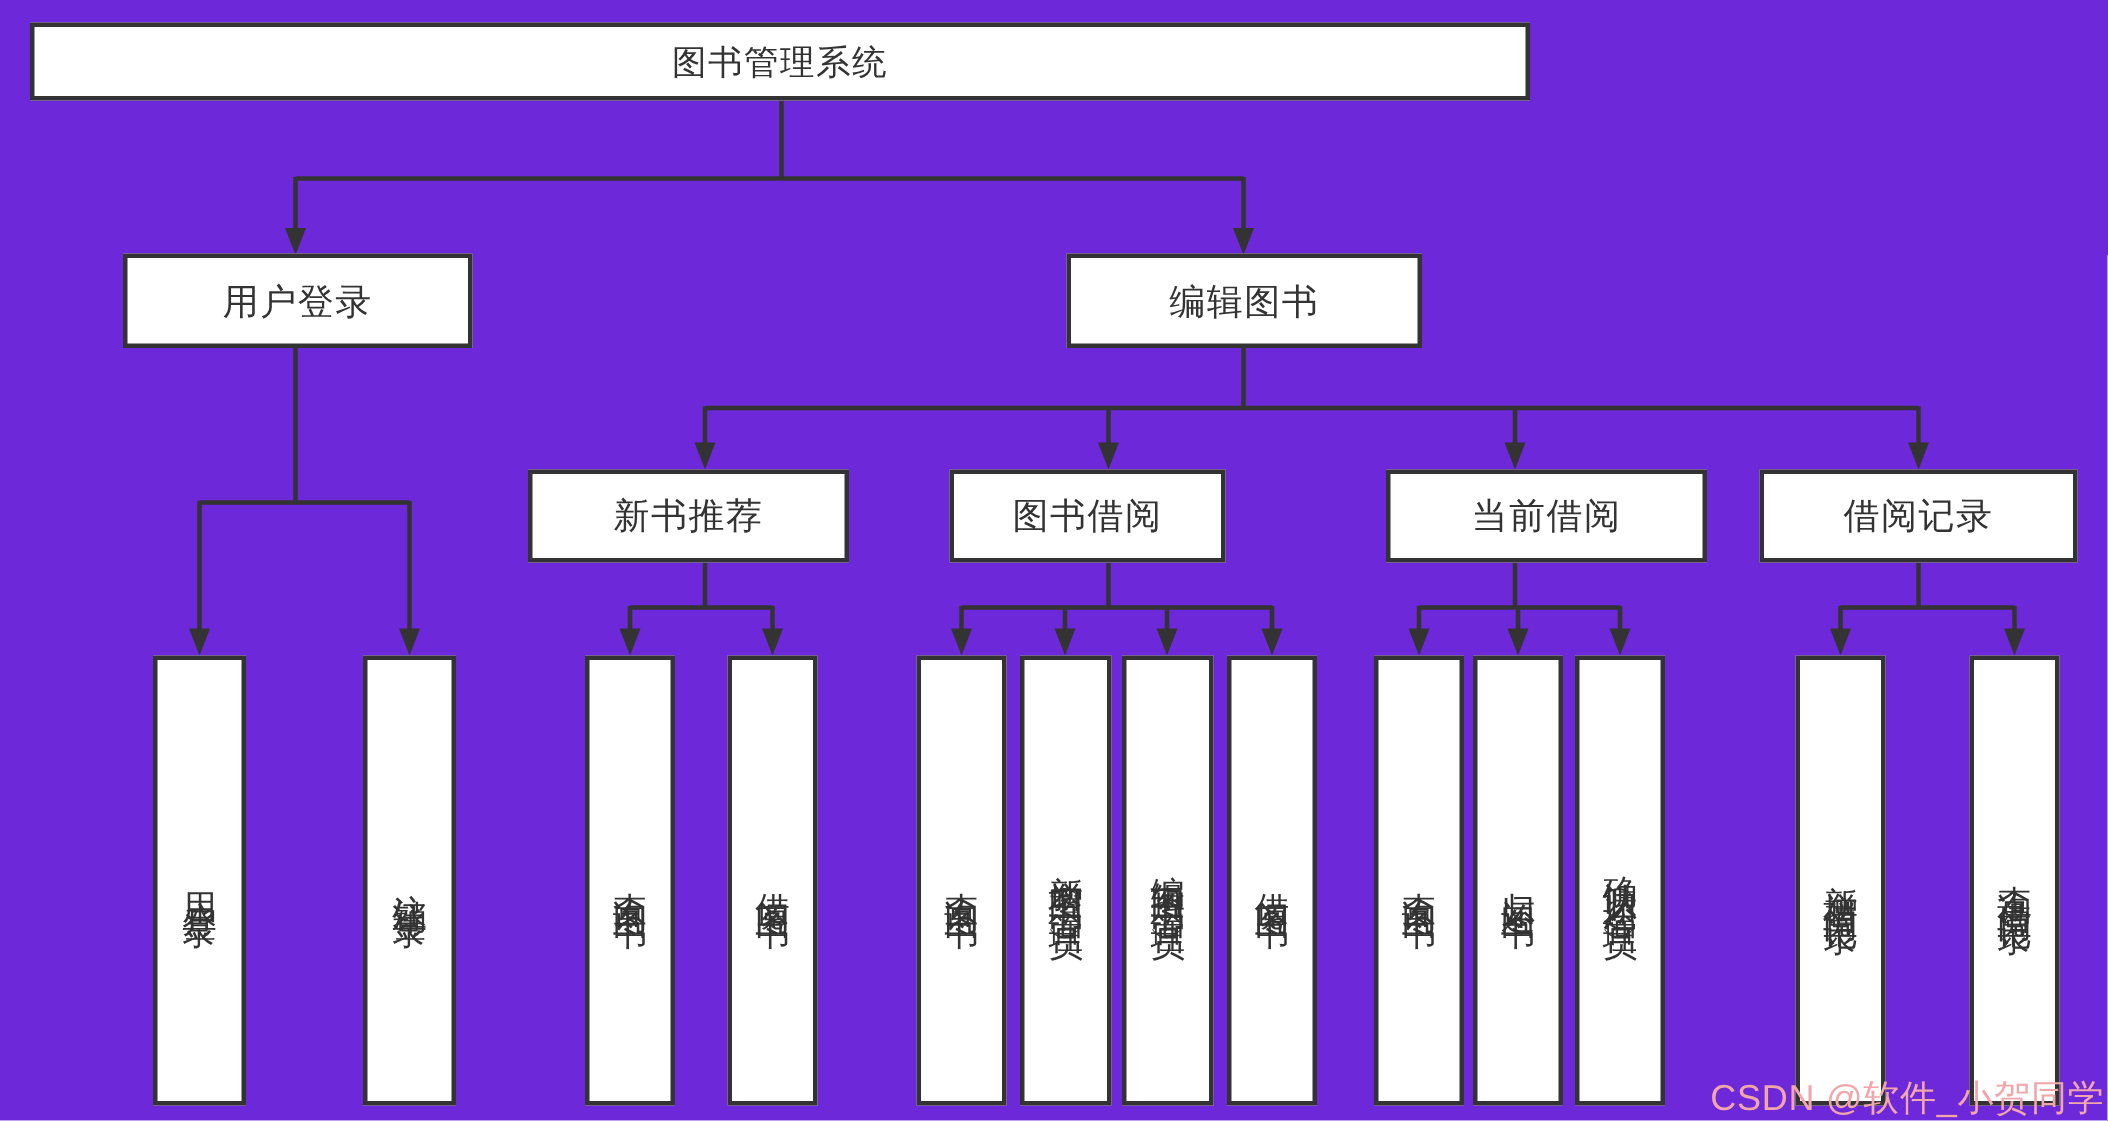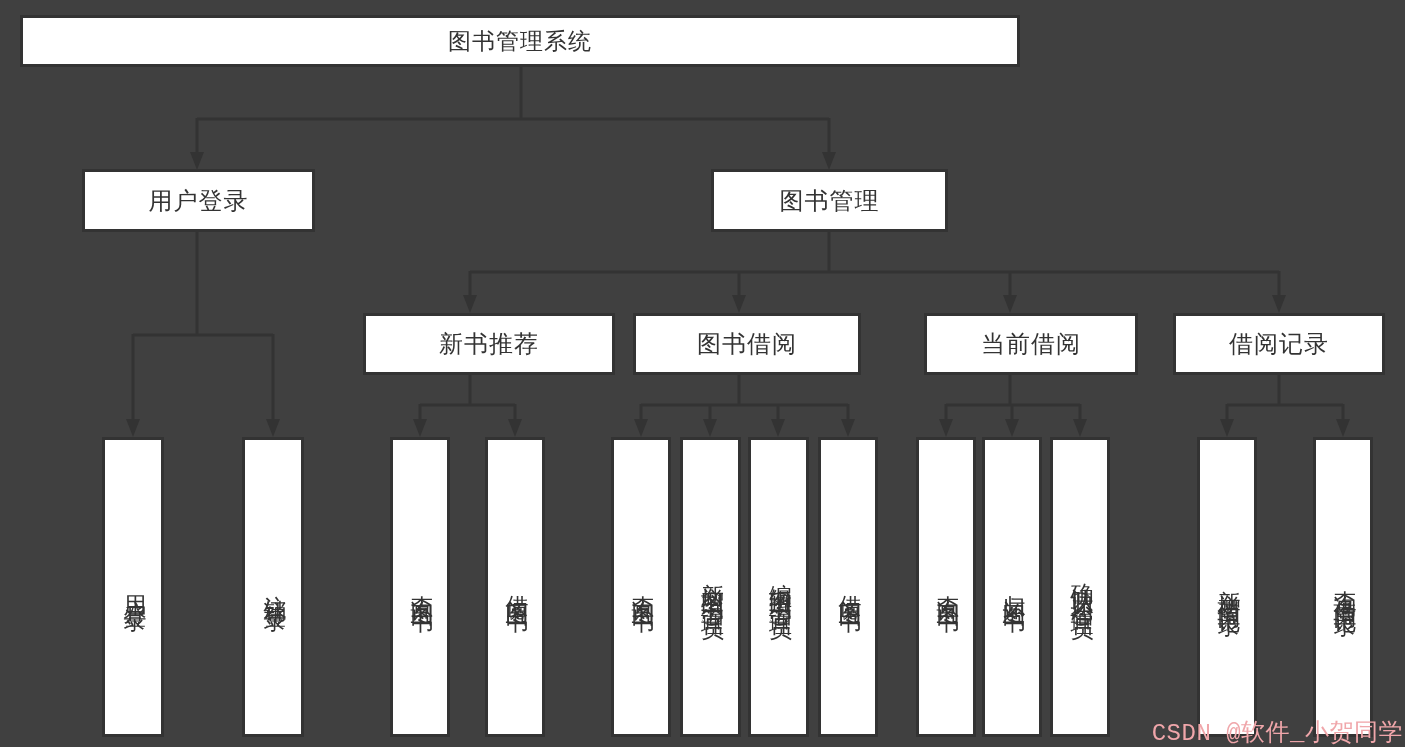--- a/index.html
+++ b/index.html
@@ -5,22 +5,22 @@
   :root{
     --line:#333333;
     --fill:#ffffff;
     --text:#333333;
     --wm:#f0a6aa;
   }
   html,body{margin:0;padding:0;background:#ffffff;}
   #stage{
     position:relative;
     width:1405px;height:747px;
-    background:#404040;
-    font-family:Liberation Mono, monospace;
+    background:#6d28d9;
+    font-family:Liberation Sans, sans-serif;
     overflow:hidden;
   }
   #connectors{
     position:absolute;left:0;top:0;z-index:0;
   }
   #connectors path{
     stroke:var(--line);stroke-width:3;fill:none;
   }
   #connectors polygon{
     fill:var(--line);stroke:none;
@@ -99,27 +99,27 @@
     </svg>
 
   <div class="box h-box root-box" style="left:20px;top:15px;width:1000px;height:52px;">
     <span>图书管理系统</span>
   </div>
 
   <div class="box h-box" style="left:82px;top:169px;width:233px;height:63px;">
     <span>用户登录</span>
   </div>
   <div class="box h-box" style="left:711px;top:169px;width:237px;height:63px;">
-    <span>图书管理</span>
+    <span>编辑图书</span>
   </div>
 
-  <div class="box h-box" style="left:363px;top:313px;width:252px;height:62px;">
+  <div class="box h-box" style="left:352px;top:313px;width:214px;height:62px;">
     <span>新书推荐</span>
   </div>
-  <div class="box h-box" style="left:633px;top:313px;width:228px;height:62px;">
+  <div class="box h-box" style="left:633px;top:313px;width:184px;height:62px;">
     <span>图书借阅</span>
   </div>
   <div class="box h-box" style="left:924px;top:313px;width:214px;height:62px;">
     <span>当前借阅</span>
   </div>
   <div class="box h-box" style="left:1173px;top:313px;width:212px;height:62px;">
     <span>借阅记录</span>
   </div>
 
   <div class="box v-box" style="left:102px;top:437px;width:62px;height:300px;">

